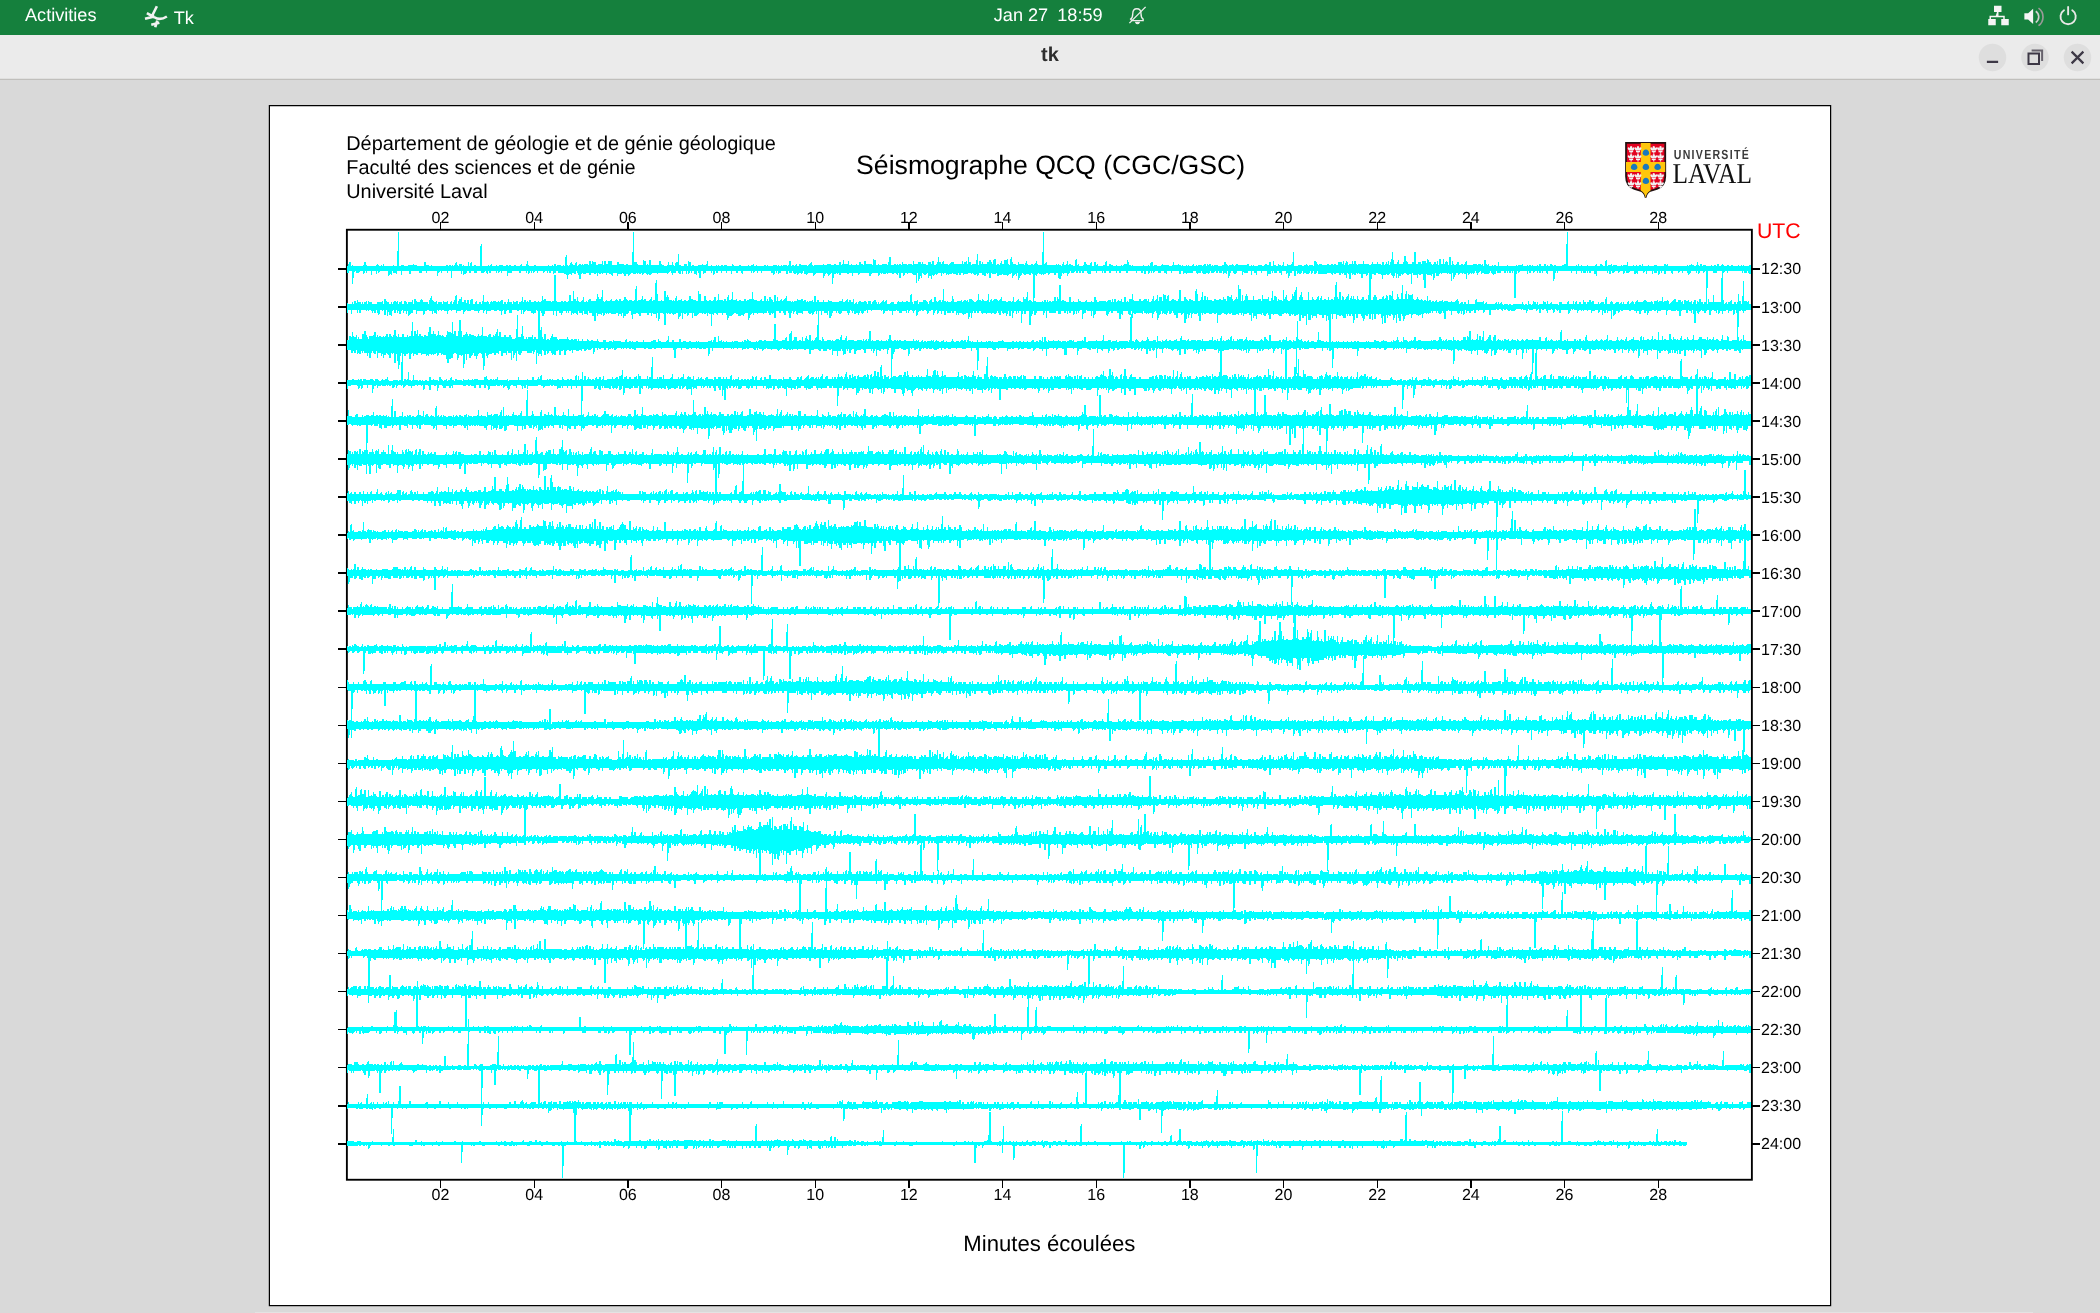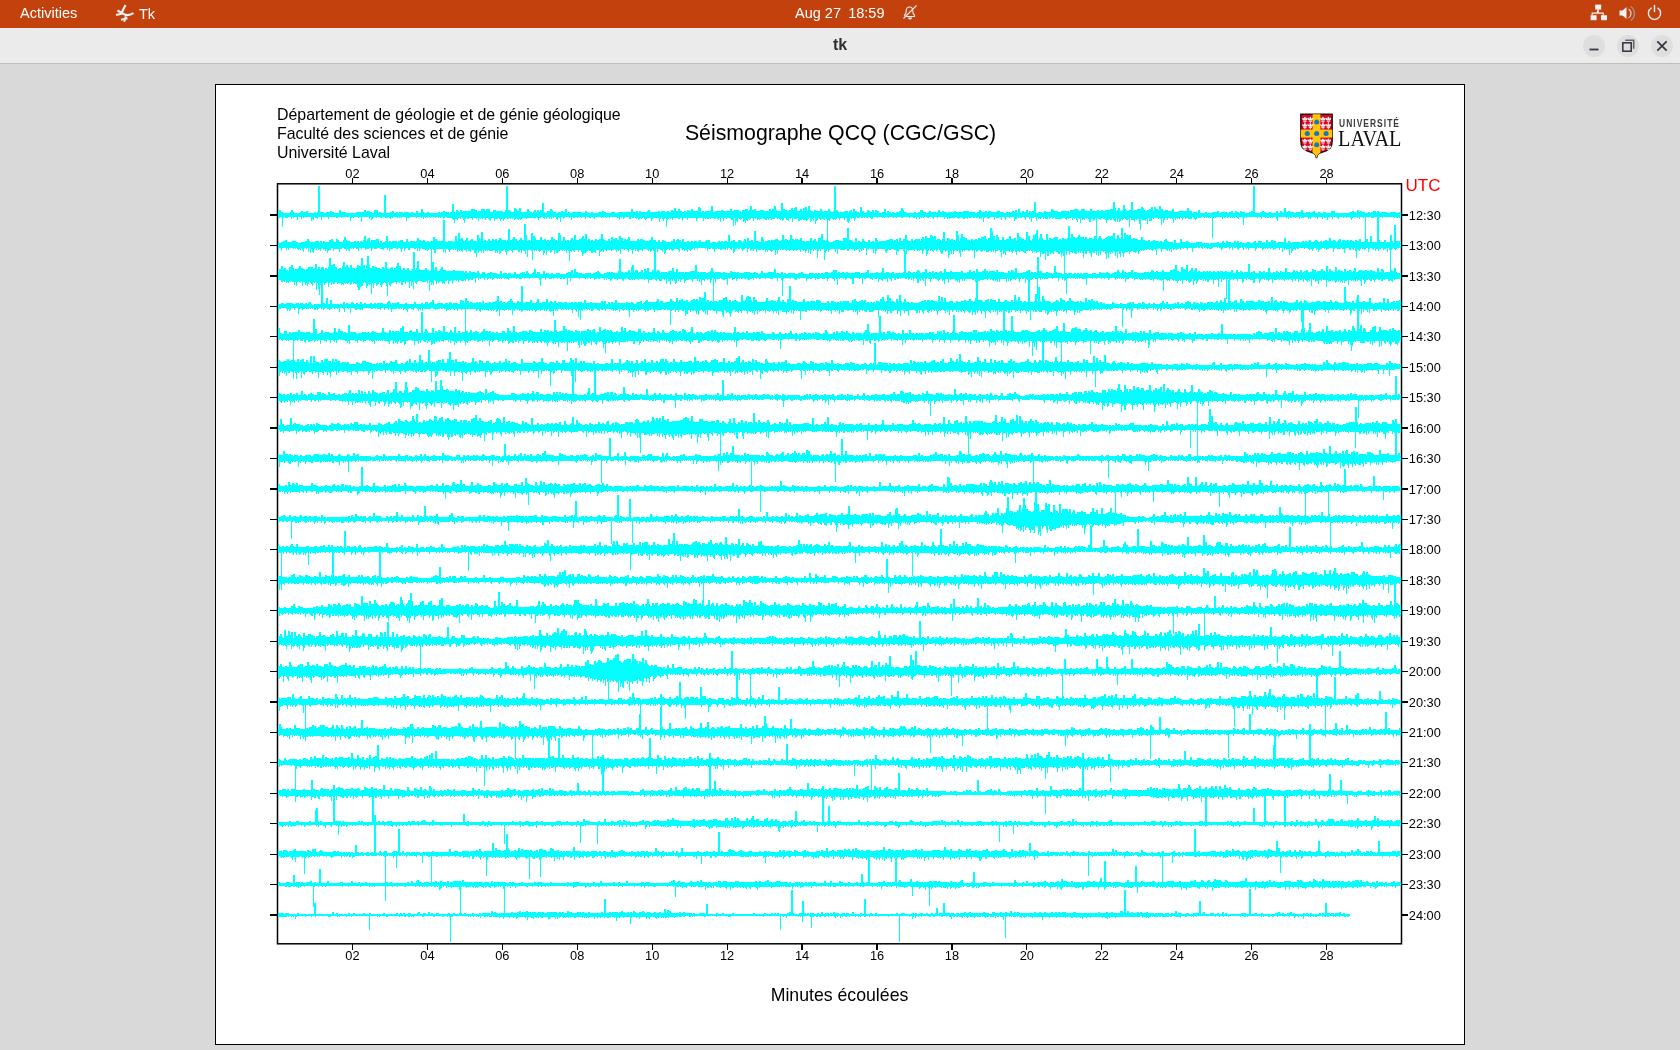--- a/index.html
+++ b/index.html
@@ -1,27 +1,27 @@
 <!DOCTYPE html>
 <html><head><meta charset="utf-8"><title>tk</title>
 <style>
   html,body{margin:0;padding:0;width:1680px;height:1050px;overflow:hidden;background:#d9d9d9;font-family:"Liberation Sans",sans-serif;}
-  #topbar{position:absolute;left:0;top:0;width:1680px;height:28px;background:#c2410c;color:#fff;}
+  #topbar{position:absolute;left:0;top:0;width:1680px;height:28px;background:#15803d;color:#fff;}
   #topbar .act{position:absolute;left:20px;top:5px;font-size:14.5px;}
   #topbar .clock{position:absolute;left:795px;top:5px;font-size:14.5px;}
   #titlebar{position:absolute;left:0;top:28px;width:1680px;height:35px;background:#ebebeb;border-bottom:1px solid #c0bfbc;}
   #titlebar .t{position:absolute;left:0;width:1680px;top:8px;text-align:center;font-weight:bold;font-size:16px;color:#2e2e2e;}
   .wbtn{position:absolute;top:6.5px;width:22px;height:22px;border-radius:50%;background:#dedede;}
   .wbtn svg{position:absolute;left:0;top:0;}
   #panel{position:absolute;left:214.5px;top:83.5px;width:1248px;height:959px;background:#ffffff;border:1.2px solid #000;}
 </style></head>
 <body>
 <div id="topbar">
     <span class="act">Activities</span>
-    <span class="clock">Aug 27 18:59</span>
+    <span class="clock">Jan 27 18:59</span>
   </div>
 
 <svg width="1680" height="28" style="position:absolute;left:0;top:0">
 
   <g stroke="#f2f2f2" stroke-width="2.1" fill="none">
     <path d="M125.5 5 L122 12 M117.5 10.5 L123.5 13.8 M116 15 L123.5 13.2 M123.5 13.8 C126.5 15.8 130 15.4 133.5 13.2 M125.8 16.4 L124.2 21.8 M121 19.8 L127.5 18.2"></path>
   </g>
   <text x="139" y="19" font-size="14.5" fill="#fff" font-family="Liberation Sans, sans-serif">Tk</text>
 
   <g stroke="#eeeeec" stroke-width="1.1" fill="none">

